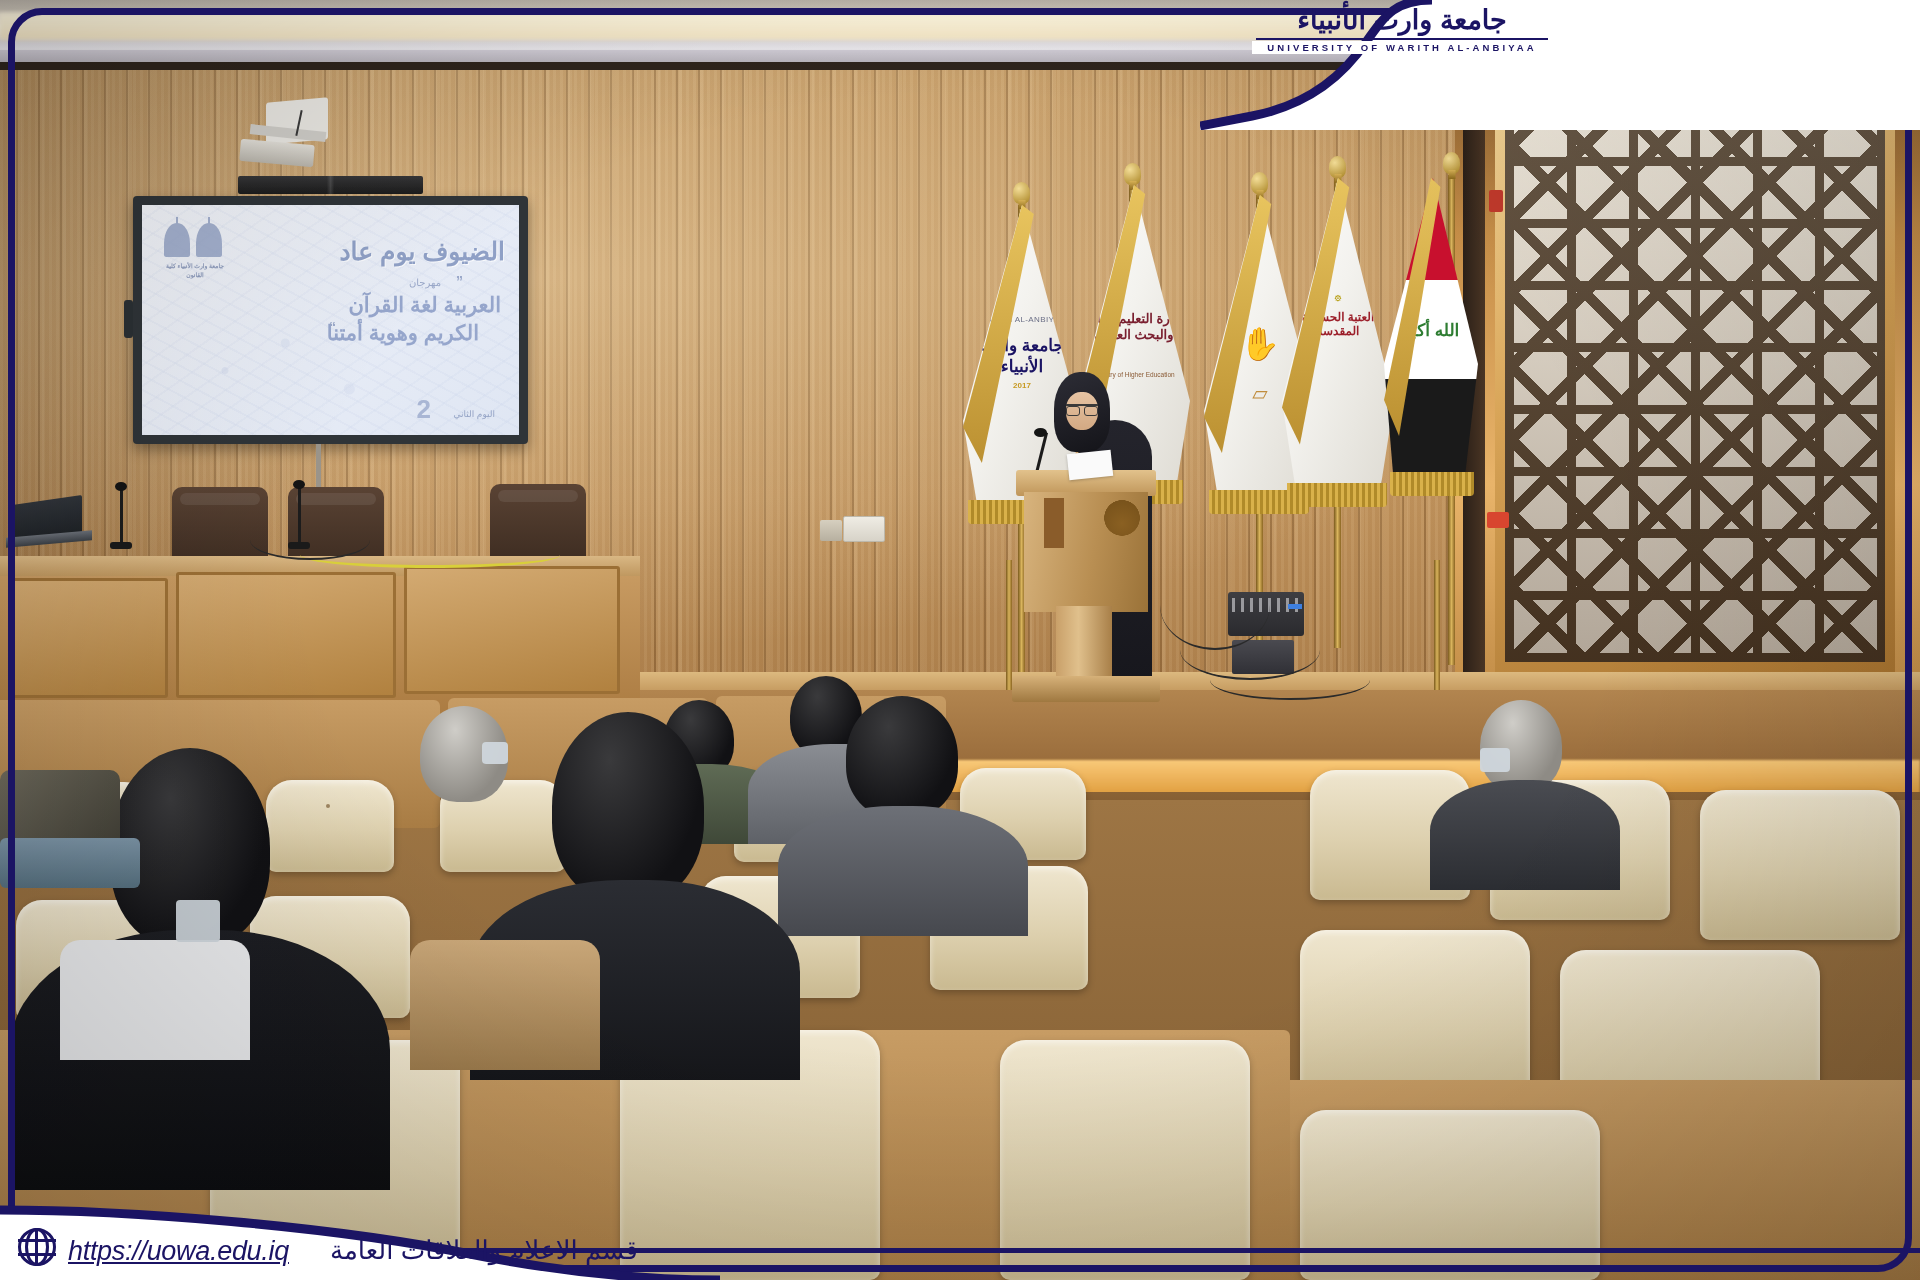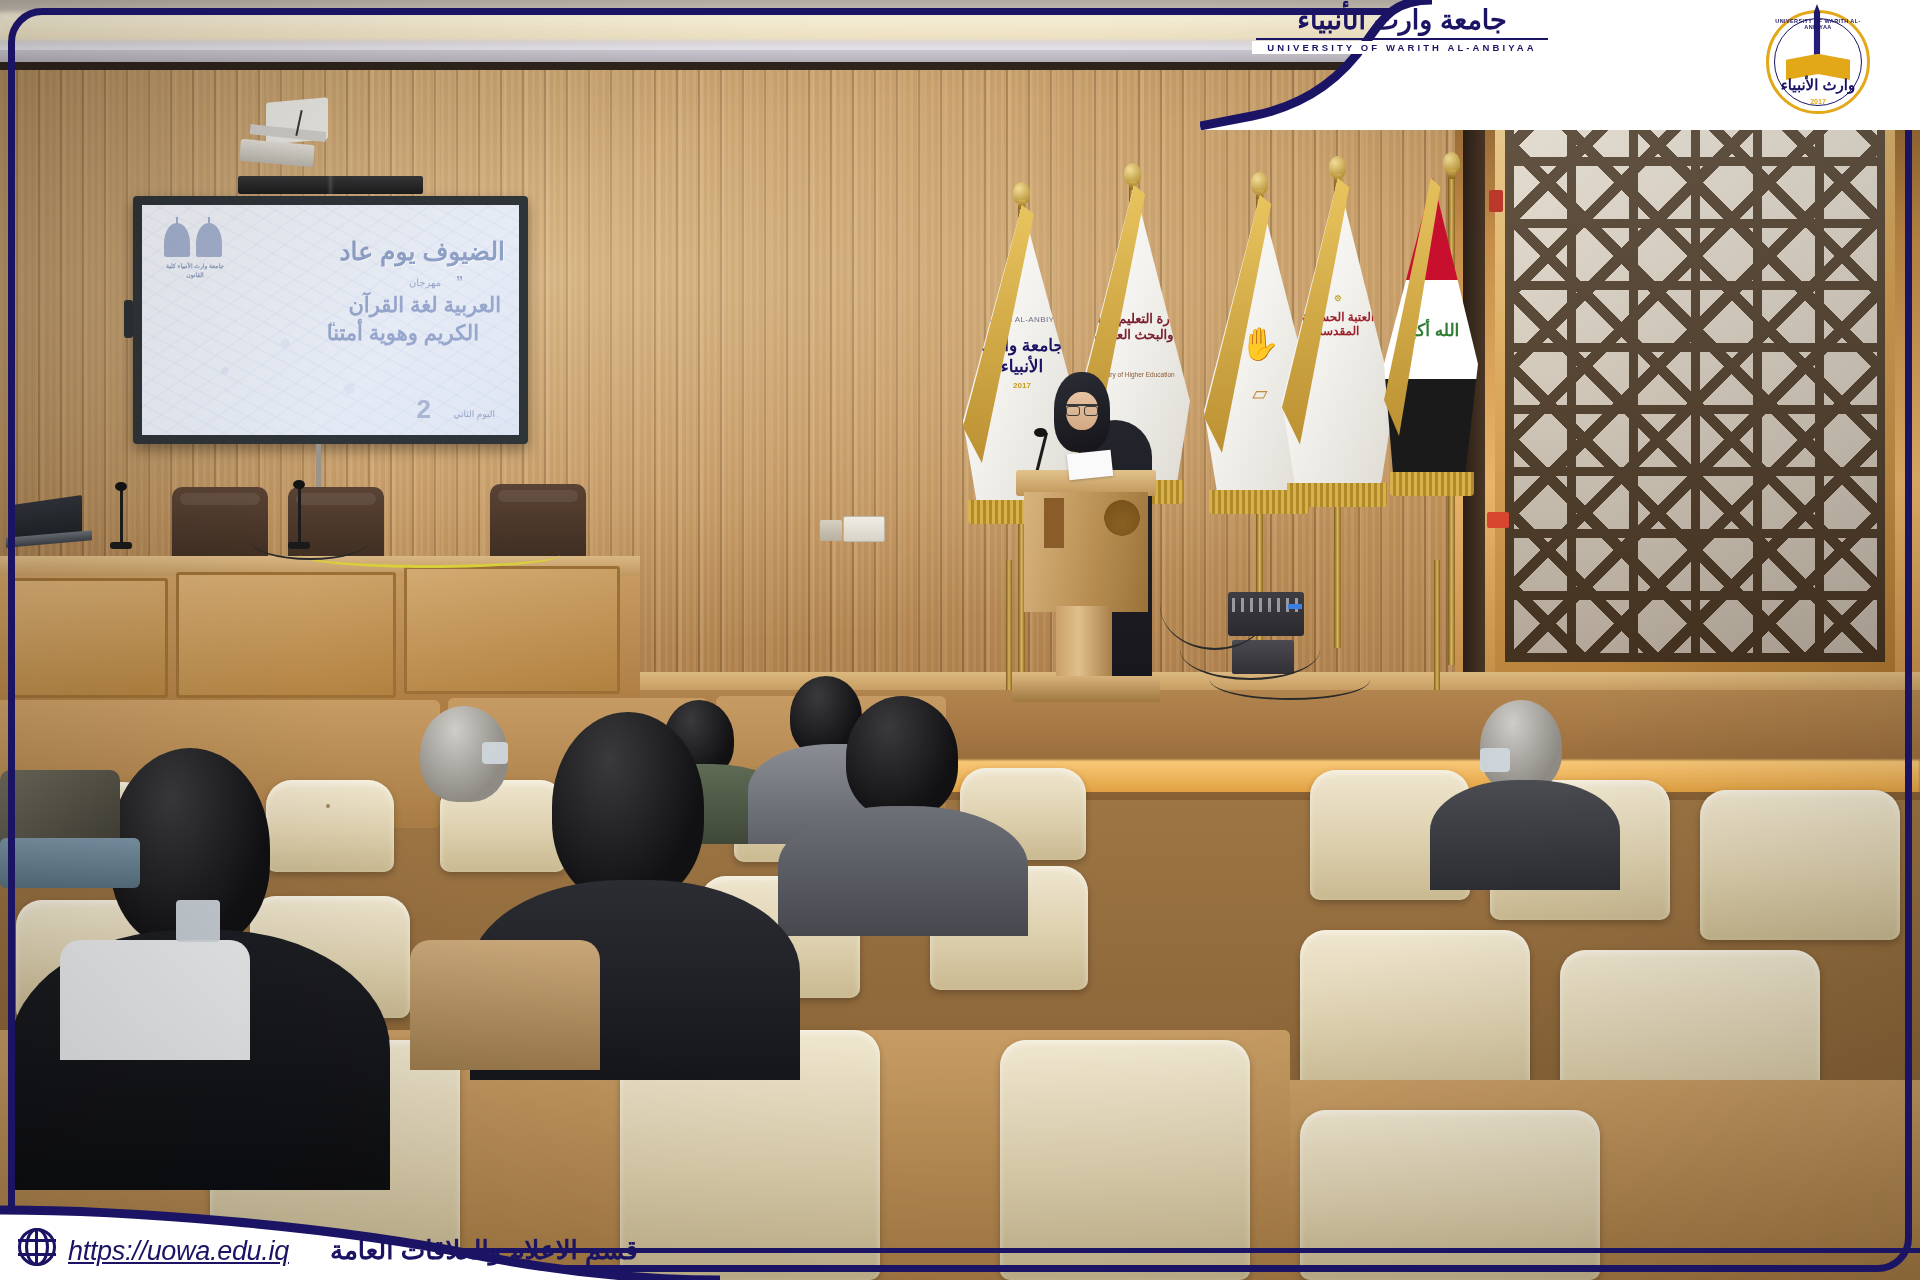--- a/index.html
+++ b/index.html
@@ -285,21 +285,21 @@
       border:3px solid #1b1464; border-radius:50%; }
   .globe::before { content:""; position:absolute; left:14px; top:-3px; width:4px; height:38px;
       border-left:3px solid #1b1464; }
   .globe-m1 { position:absolute; left:-3px; top:8px; width:38px; height:3px; background:#1b1464; }
   .globe-m2 { position:absolute; left:-3px; top:22px; width:38px; height:3px; background:#1b1464; }
   .globe-e1 { position:absolute; left:4px; top:-3px; width:24px; height:38px;
       border:3px solid #1b1464; border-radius:50%; }
 
   .ftr-url { position:absolute; left:68px; bottom:13px; font-size:27px; font-weight:400;
       color:#1b1464; font-style:italic; letter-spacing:-.3px; }
-  .ftr-dept { position:absolute; left:330px; bottom:14px; font-size:26px; font-weight:700;
+  .ftr-dept { position:absolute; left:330px; bottom:14px; font-size:26px; font-weight:400;
       color:#1b1464; direction:rtl; }
 </style>
 </head>
 <body>
 
 <div id="stage">
 
   <div class="photo">
 
     <div class="ceiling"></div>
@@ -604,29 +604,20 @@
     <path d="M 720 0 L 232 0 C 196 0 186 14 166 42 C 140 80 104 106 52 116 L 0 126 L 0 130 L 720 130 Z" fill="#ffffff"></path>
     <path d="M 232 0 C 196 0 186 14 166 42 C 140 80 104 106 52 116 L 0 126" fill="none" stroke="#1b1464" stroke-width="9"></path>
   </svg>
 
   <div class="logo-wordmark">
     <div class="lw-ar">جامعة وارث الأنبياء</div>
     <div class="lw-rule"></div>
     <div class="lw-en">UNIVERSITY OF WARITH AL-ANBIYAA</div>
   </div>
 
-  <div class="crest">
-    <div class="crest-ring"></div>
-    <div class="crest-ring2"></div>
-    <div class="crest-minaret"></div>
-    <div class="crest-book"></div>
-    <div class="crest-en">UNIVERSITY OF WARITH AL-ANBIYAA</div>
-    <div class="crest-ar">وارث الأنبياء</div>
-    <div class="crest-yr">2017</div>
-  </div>
 
   <div class="ftr-line"></div>
   <svg style="position:absolute; left:0; bottom:0; width:1120px; height:80px;" viewBox="0 0 1120 80" preserveAspectRatio="none">
     <path d="M 0 80 L 0 10 C 130 10 330 26 470 54 C 560 72 640 80 720 80 Z" fill="#ffffff"></path>
     <path d="M 0 10 C 130 10 330 26 470 54 C 560 72 640 80 720 80" fill="none" stroke="#1b1464" stroke-width="9"></path>
   </svg>
 
   <div class="globe">
     <div class="globe-m1"></div>
     <div class="globe-m2"></div>

